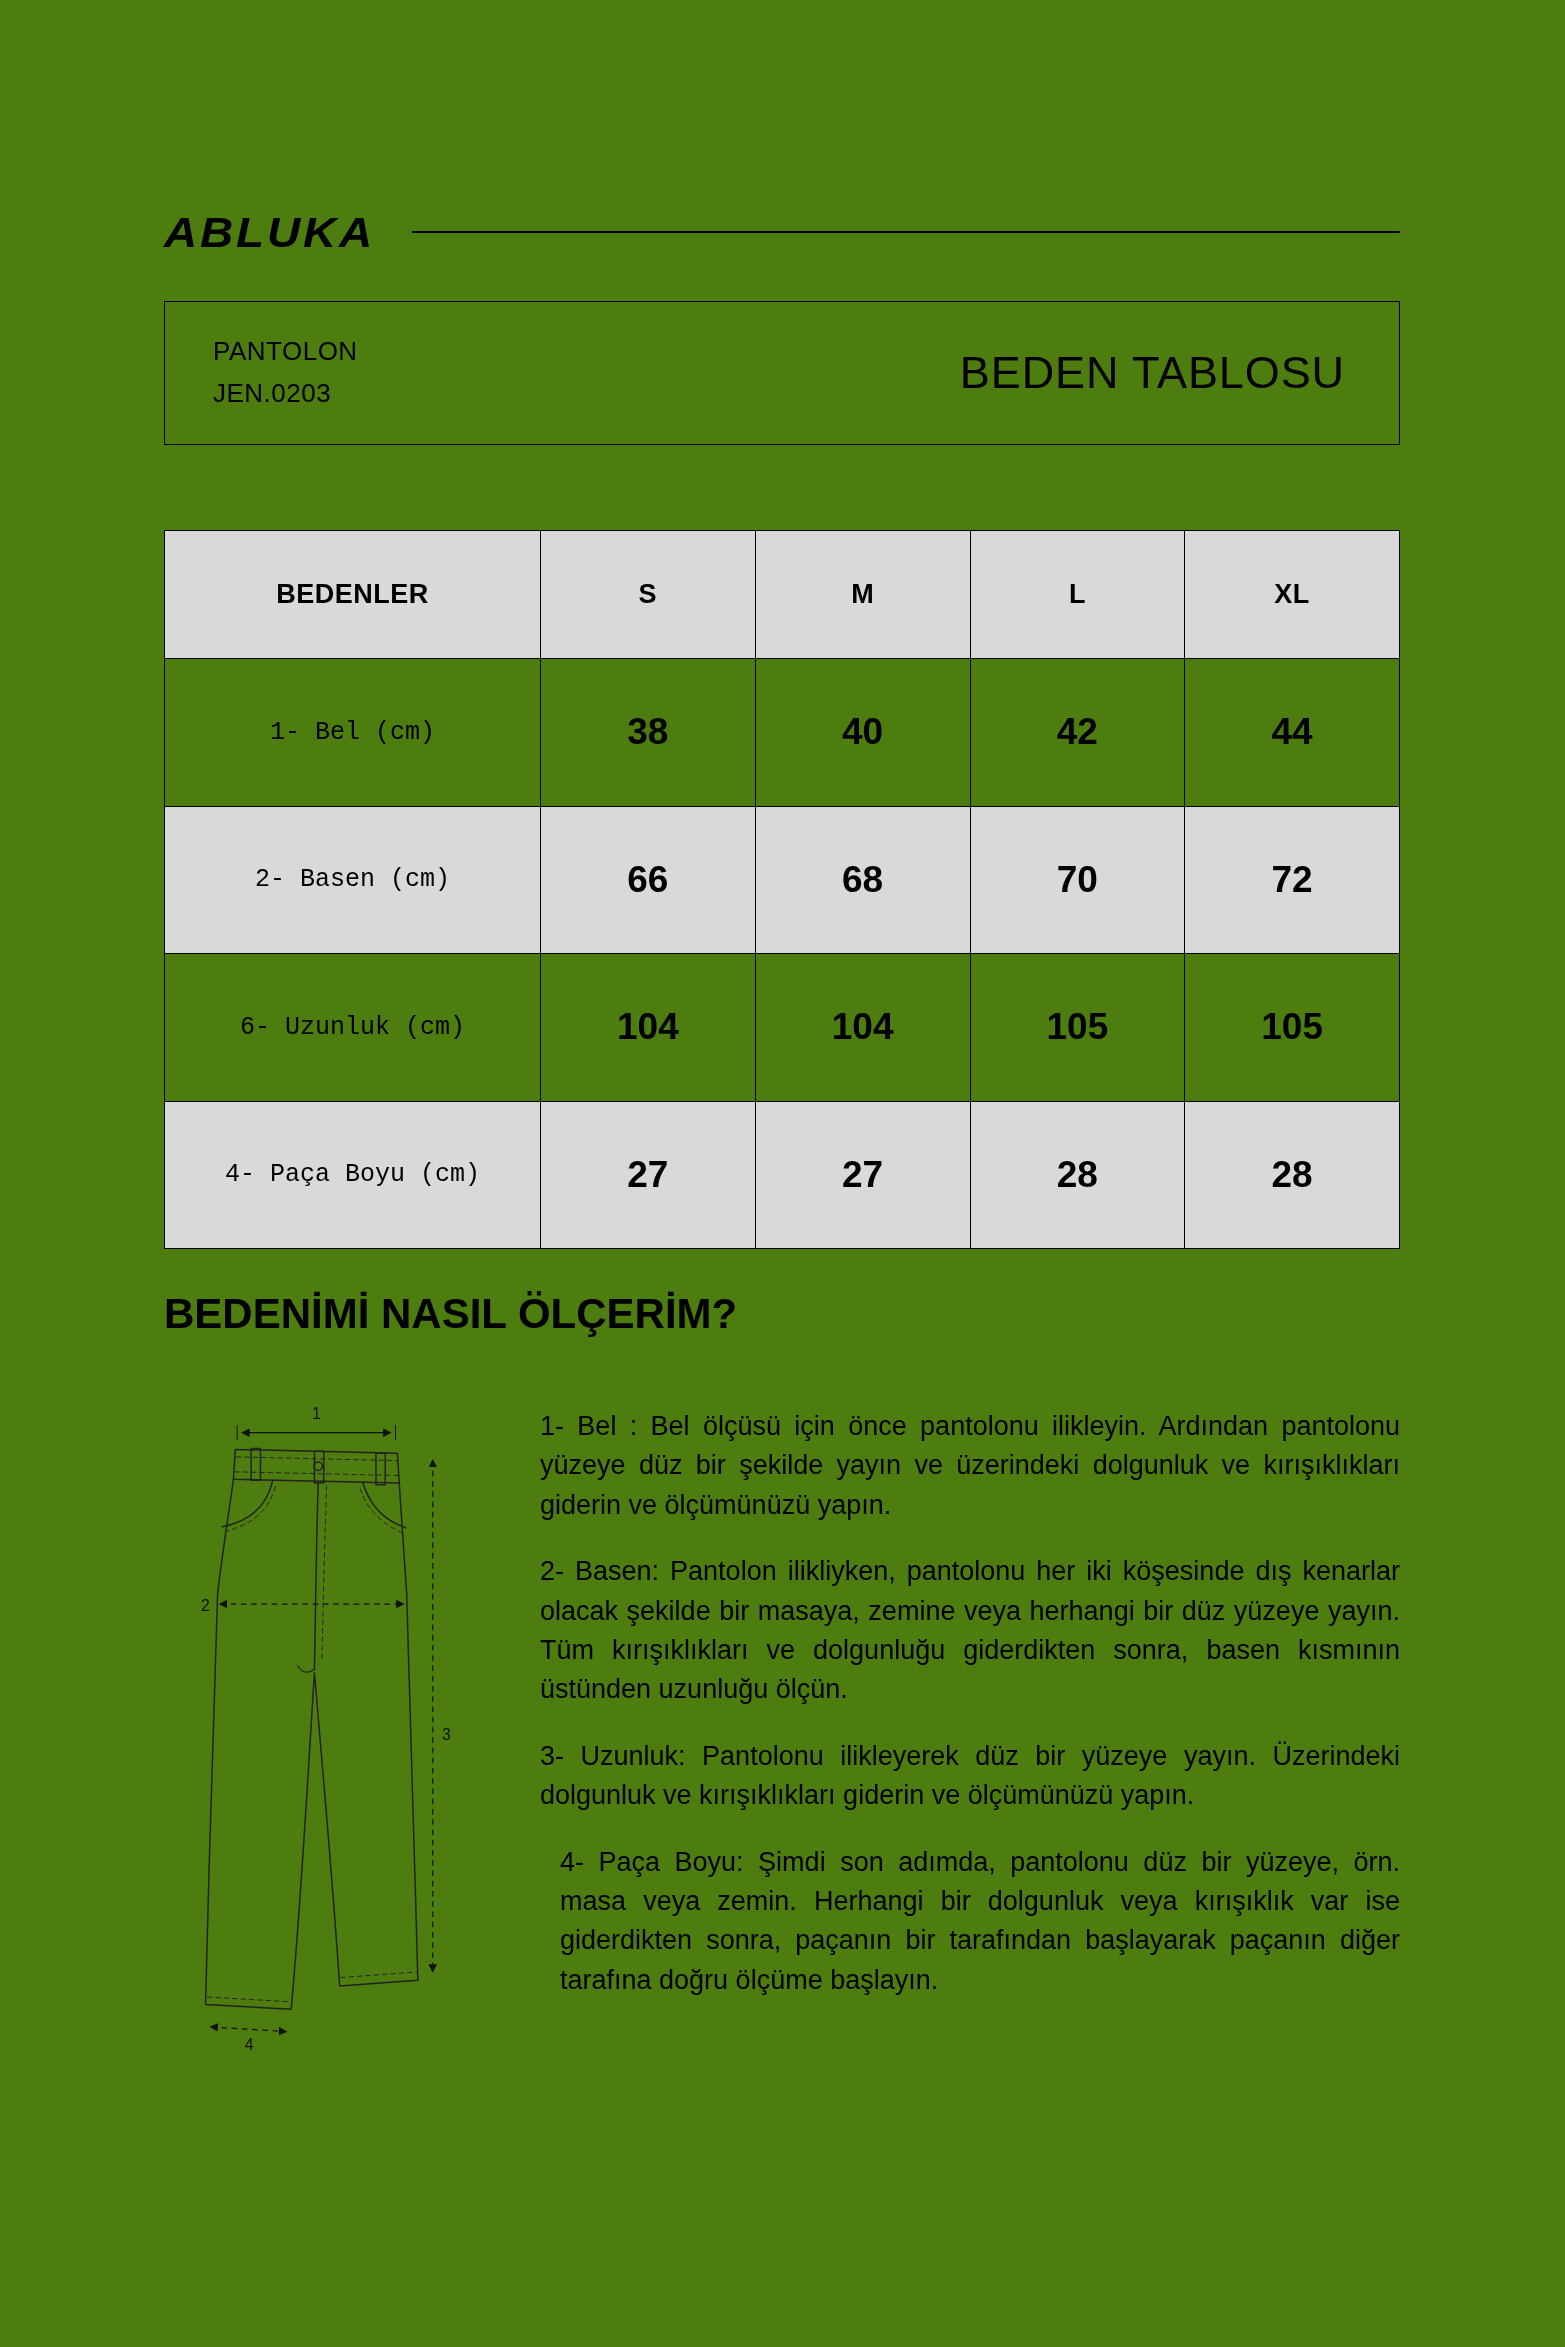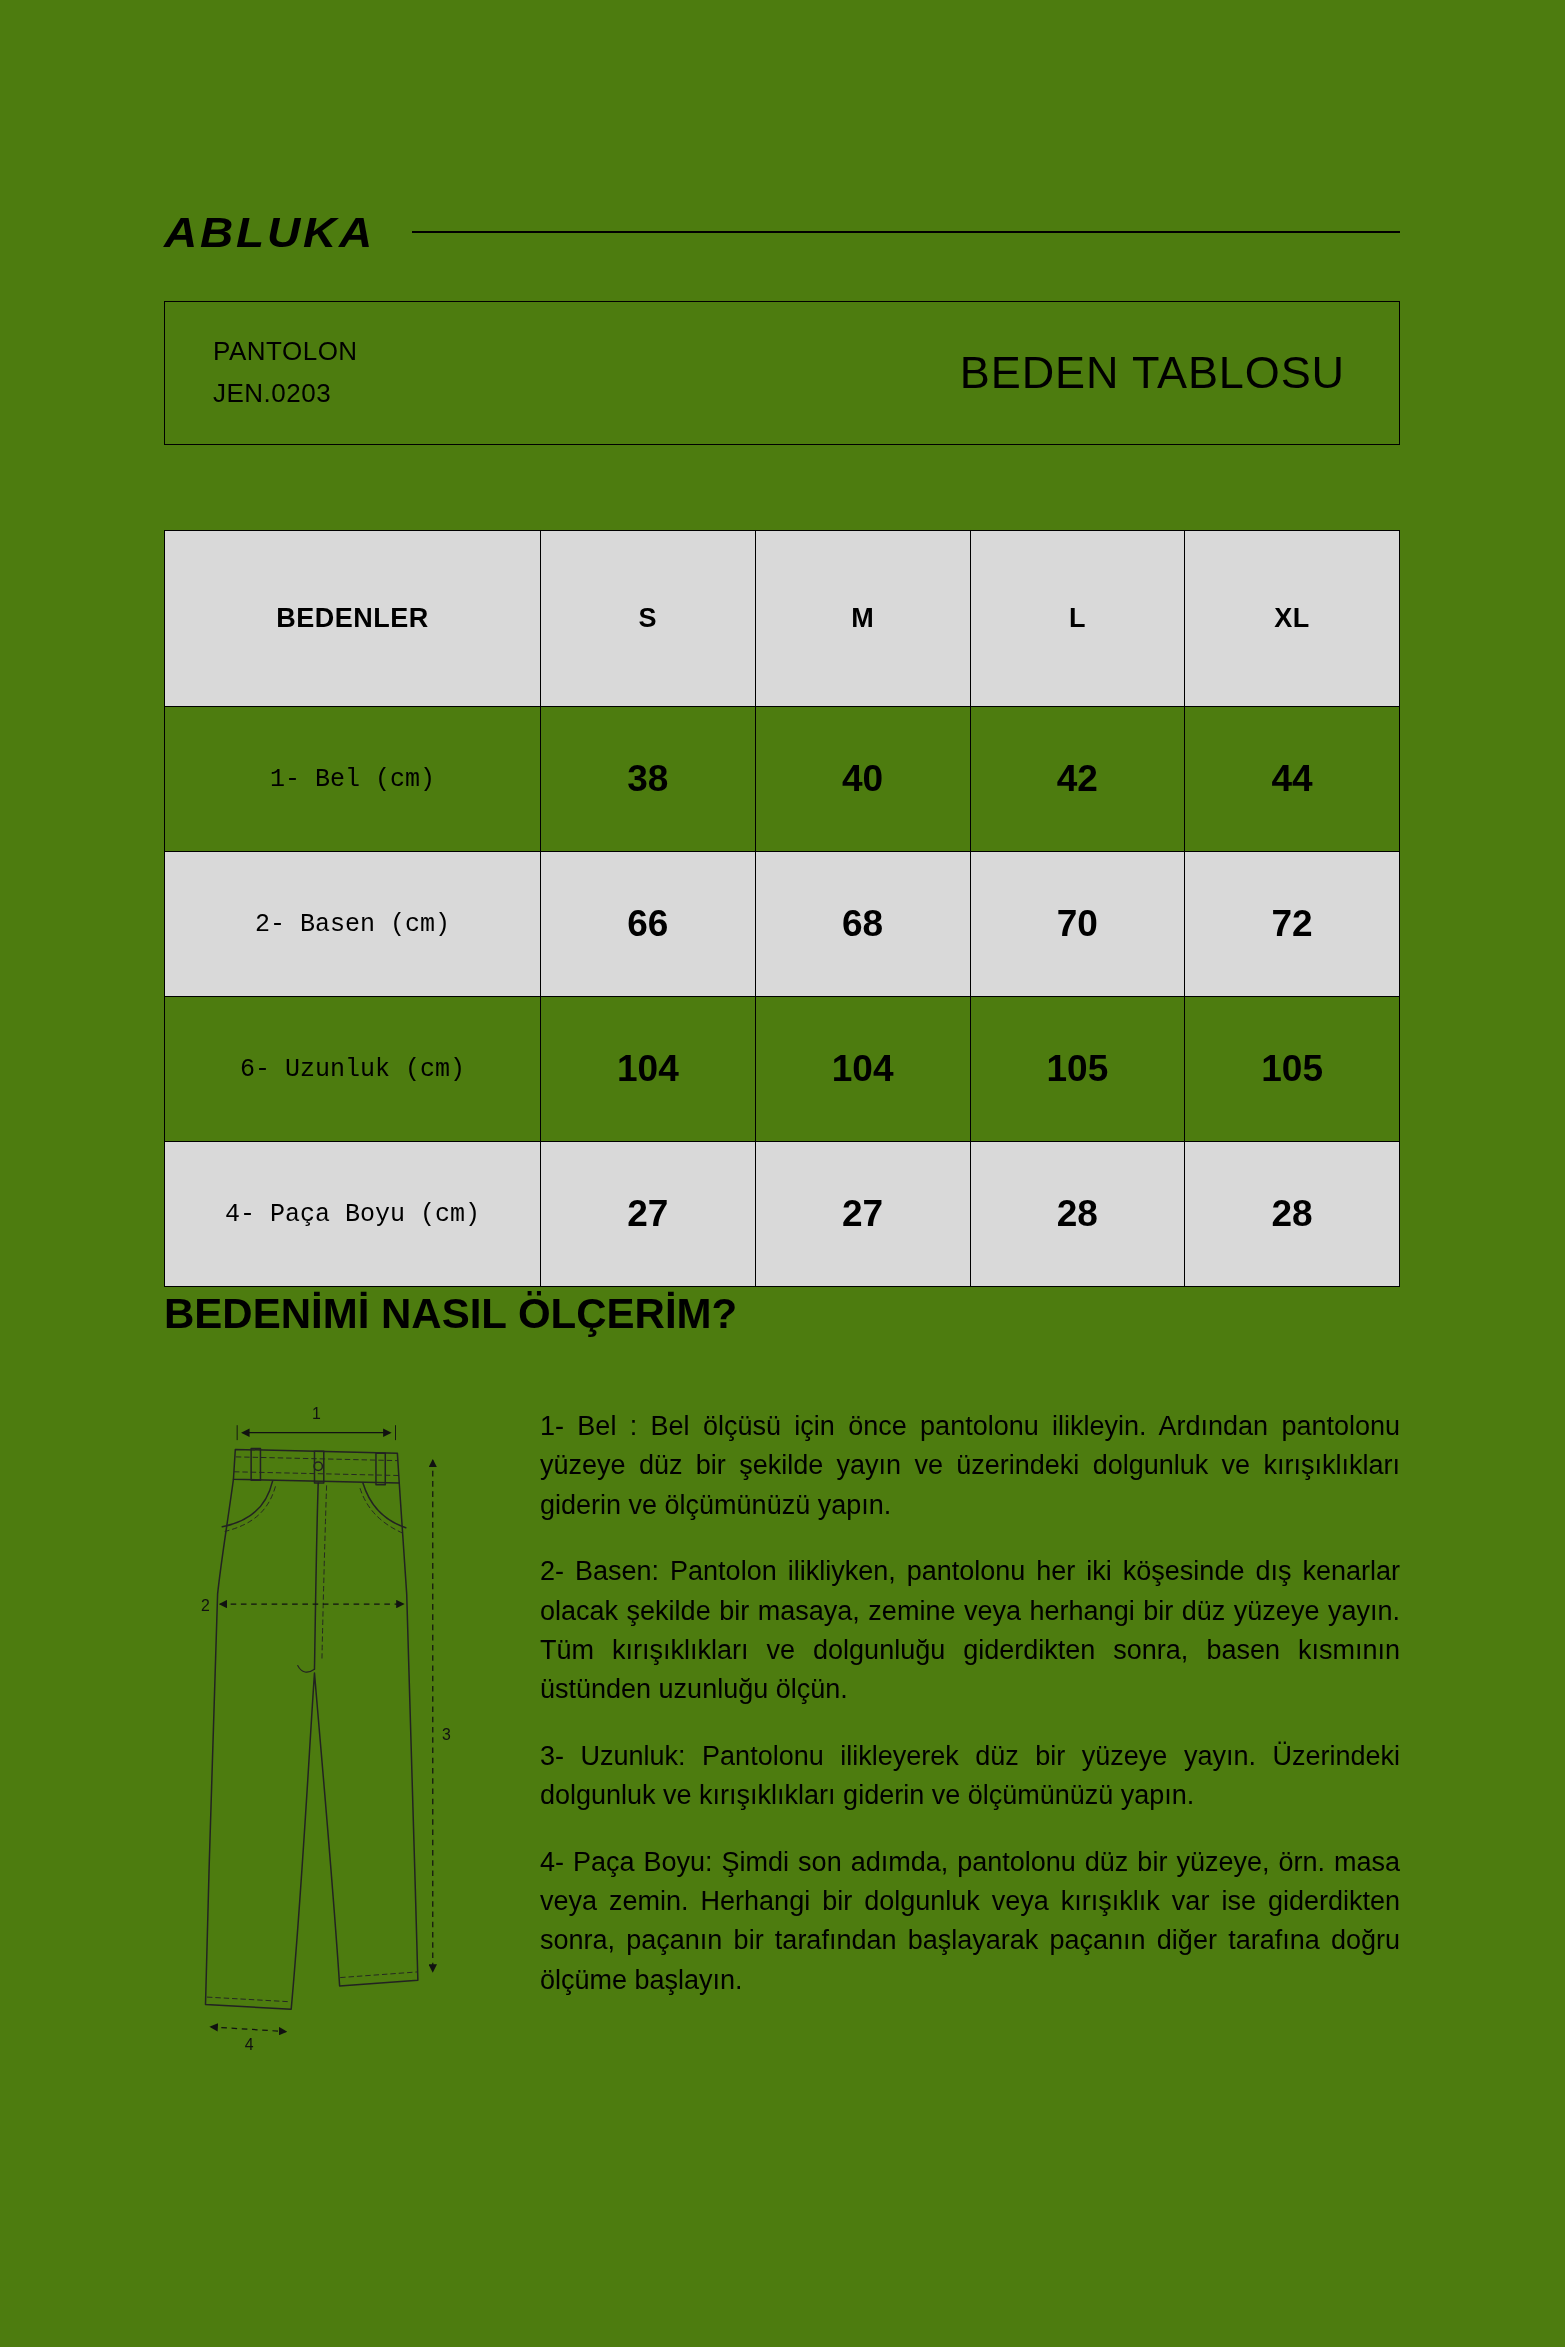--- a/index.html
+++ b/index.html
@@ -34,39 +34,39 @@
   }
   .product-info { font-size:26px; line-height:1.6; letter-spacing:0.5px; }
   .doc-title { font-size:45px; font-weight:400; letter-spacing:0.9px; white-space:nowrap; }
 
   
   .size-table {
     position:absolute; left:164px; top:530px; width:1236px; height:719px;
     border-collapse:collapse; table-layout:fixed; text-align:center;
   }
   .size-table th, .size-table td { border:1.8px solid #000; vertical-align:middle; padding:0; }
-  .size-table thead tr { height:176px;border-radius:31px; }
+  .size-table thead tr { height:128px;border-radius:31px; }
   .size-table tbody tr { height:145px; }
   .size-table th { font-size:27px; font-weight:700; letter-spacing:0.5px; }
   .size-table td.row-label { font-size:25px; font-weight:400;font-family:Liberation Mono, monospace; }
   .size-table td.val { font-size:37px; font-weight:700; }
   tr.shaded { background:#d9d9d9; }
 
   
   .measure-heading {
     position:absolute; left:164px; top:1290px;
     font-size:42px; font-weight:700; letter-spacing:0px;
   }
   .diagram { position:absolute; left:162px; top:1401px; width:318px; height:652px; }
   .measure-text { position:absolute; left:540px; top:1407px; width:860px; }
   .measure-text p {
     font-size:27px; line-height:1.46; text-align:justify;
     margin-bottom:27px; color:#000;
   }
-  .measure-text p:last-child { margin-bottom:0; }
+  .measure-text p:last-child { margin-bottom:0;margin-left:20px; }
 
   svg text { font-family:"Liberation Sans", sans-serif; }
 </style>
 </head>
 <body>
 
 <div class="page">
 
   <header class="brand-row">
     <div class="logo">ABLUKA</div>

